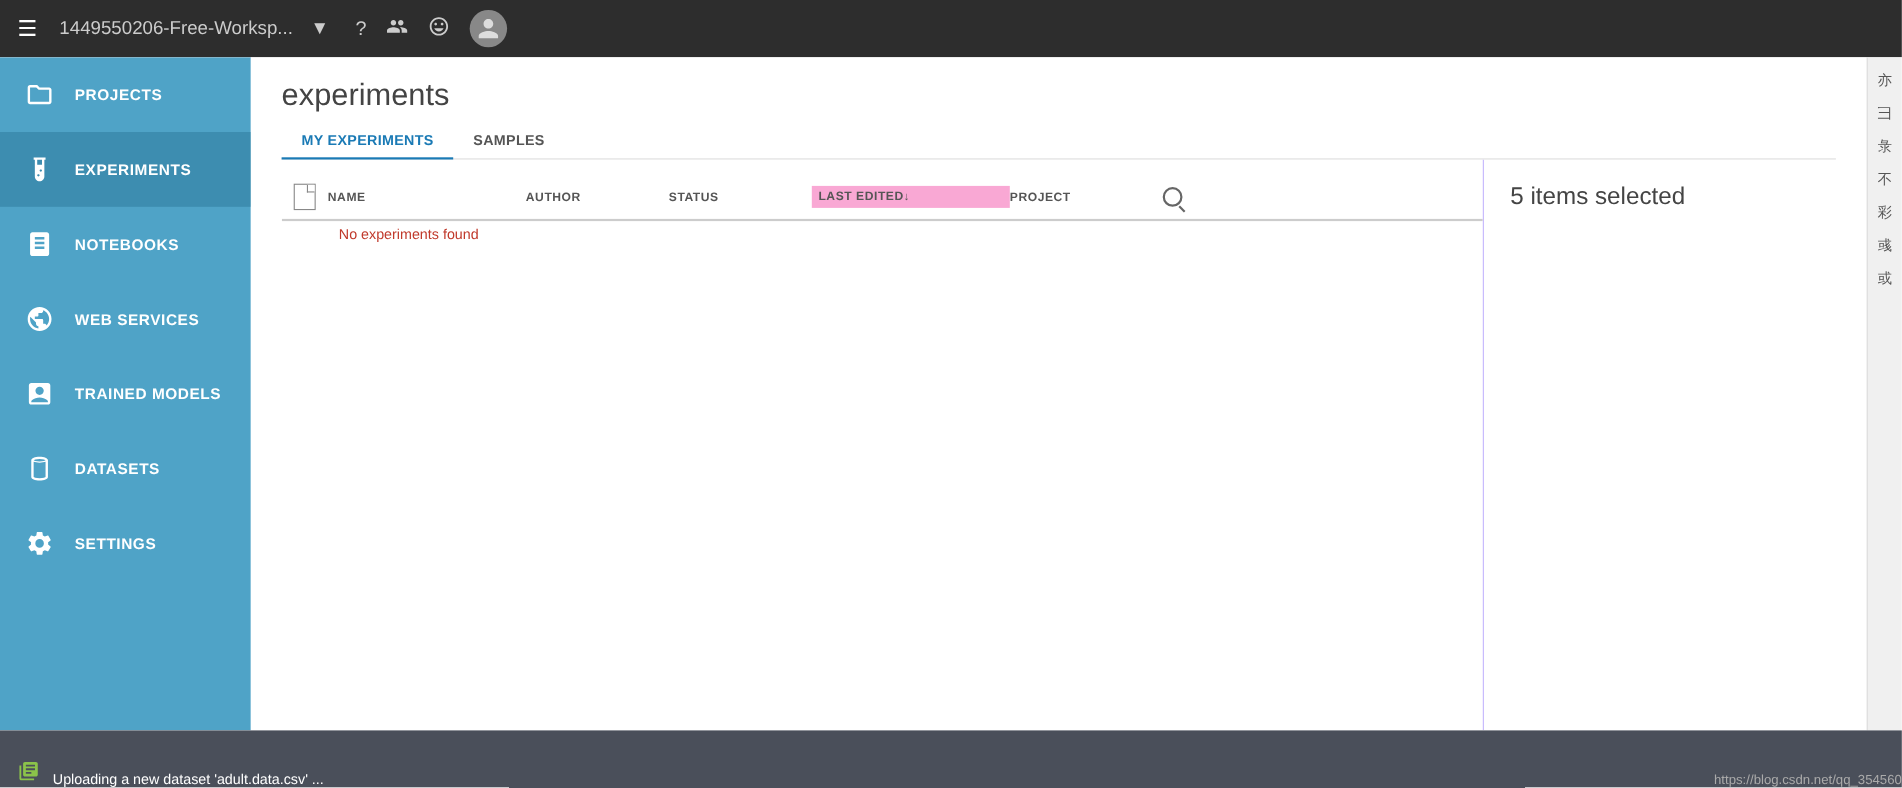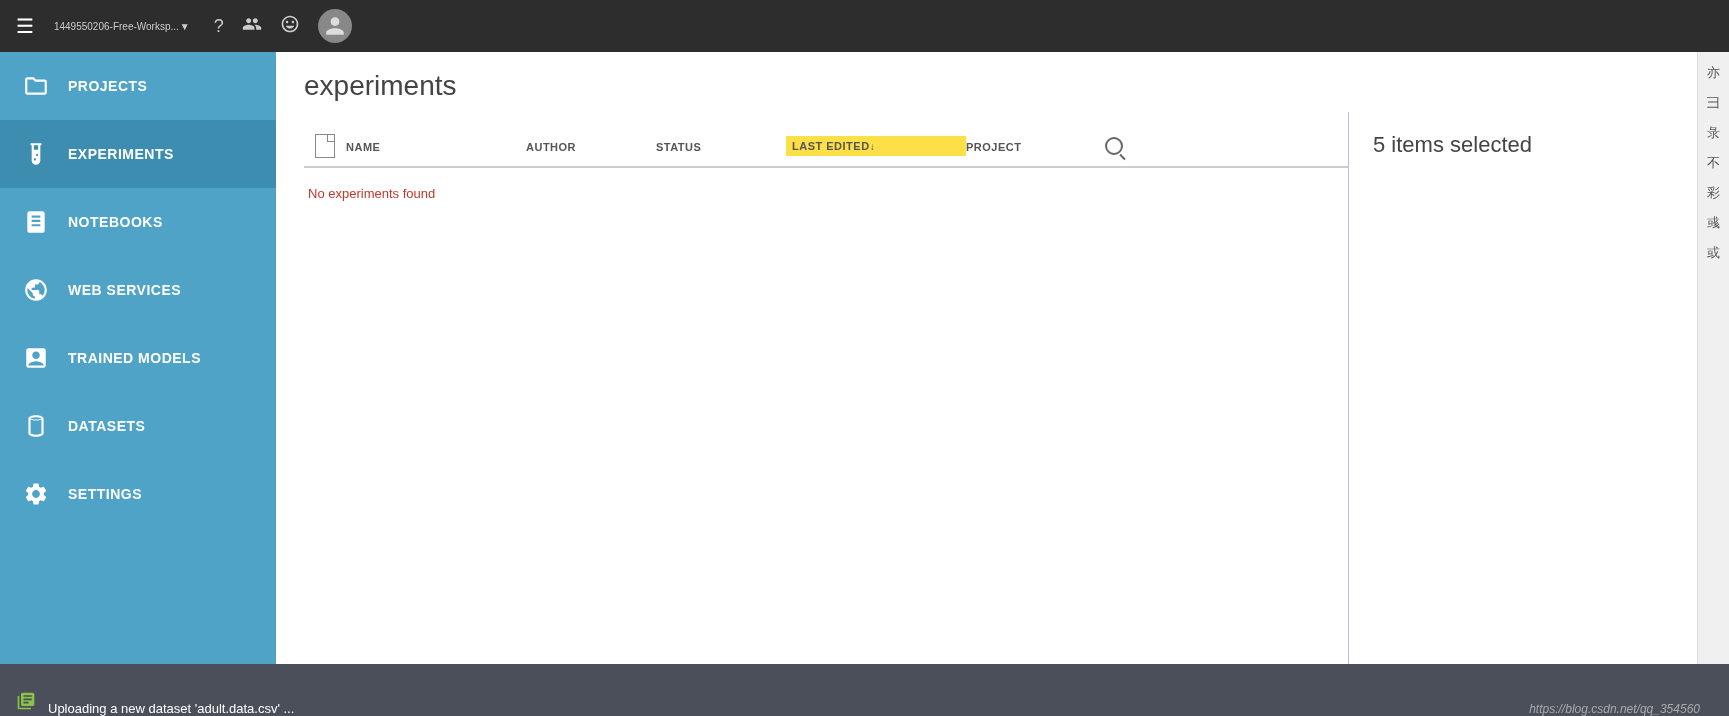--- a/index.html
+++ b/index.html
@@ -22,25 +22,25 @@
       cursor: pointer;
       margin-right: 8px;
     }
     .topbar-title {
       font-size: 15px;
       font-weight: 400;
       color: #fff;
       flex: 1;
     }
     .topbar-workspace {
-      font-size: 10px;
+      font-size: 17px;
       color: #ccc;
       display: flex;
       align-items: center;
-      gap: 1px;
+      gap: 16px;
       cursor: pointer;
     }
     .topbar-icons {
       display: flex;
       align-items: center;
       gap: 18px;
       margin-left: 12px;
     }
     .topbar-icon {
       color: #ccc;
@@ -63,21 +63,21 @@
 
     
     .main-layout {
       display: flex;
       flex: 1;
       overflow: hidden;
     }
 
     
     .sidebar {
-      width: 276px;
+      width: 228px;
       background: #4fa3c7;
       flex-shrink: 0;
       display: flex;
       flex-direction: column;
     }
     .sidebar-item {
       display: flex;
       align-items: center;
       padding: 18px 20px;
       color: #fff;
@@ -166,39 +166,40 @@
     .col-check {
       width: 42px;
       flex-shrink: 0;
       display: flex;
       align-items: center;
       justify-content: center;
     }
     .col-name { width: 180px; flex-shrink: 0; }
     .col-author { width: 130px; flex-shrink: 0; }
     .col-status { width: 130px; flex-shrink: 0; }
-    .col-edited { width: 180px; flex-shrink: 0; display: flex; align-items: center; gap: 0; background: #fde047; padding: 4px 6px; }
+    .col-edited { width: 180px; flex-shrink: 0; display: flex; align-items: center; gap: 0; background: #f9a8d4; padding: 4px 6px; }
     .col-project { width: 130px; flex-shrink: 0; }
     .col-search { width: 36px; flex-shrink: 0; display: flex; align-items: center; justify-content: center; }
 
     .col-header-text {
       font-size: 11px;
       font-weight: 600;
       color: #555;
       text-transform: uppercase;
       letter-spacing: 0.5px;
     }
     .sort-arrow {
       font-size: 10px;
       color: #555;
     }
     .no-experiments {
-      padding: 18px 4px;
+      padding: 4px 4px;
       font-size: 13px;
       color: #c0392b;
+      margin-left: 48px;
     }
 
     .detail-panel {
       width: 320px;
       flex-shrink: 0;
       padding: 20px 24px;
     }
     .items-selected {
       font-size: 22px;
       font-weight: 300;
@@ -217,24 +218,23 @@
       gap: 12px;
       flex-shrink: 0;
       position: relative;
     }
     .statusbar-icon {
       color: #8bc34a;
       font-size: 18px;
     }
     .statusbar-url {
       position: absolute;
-      right: 29px;
+      right: 0;
       font-size: 12px;
       color: #aaa;
-      font-style: italic;
     }
 
     
     .right-edge {
       width: 32px;
       background: #f0f0f0;
       border-left: 1px solid #ddd;
       display: flex;
       flex-direction: column;
       align-items: center;
@@ -384,20 +384,24 @@
       </div>
       <span>SETTINGS</span>
     </div>
 
   </div>
 
   <div class="content">
 
     <div class="content-header">
       <h1 class="page-title">experiments</h1>
+      <div class="tabs">
+        <div class="tab active">MY EXPERIMENTS</div>
+        <div class="tab">SAMPLES</div>
+      </div>
     </div>
 
     <div class="table-area">
       <div class="experiments-table">
         <div class="table-header">
           <div class="col-check">
             <span class="doc-icon"></span>
           </div>
           <div class="col-name">
             <span class="col-header-text">NAME</span>

